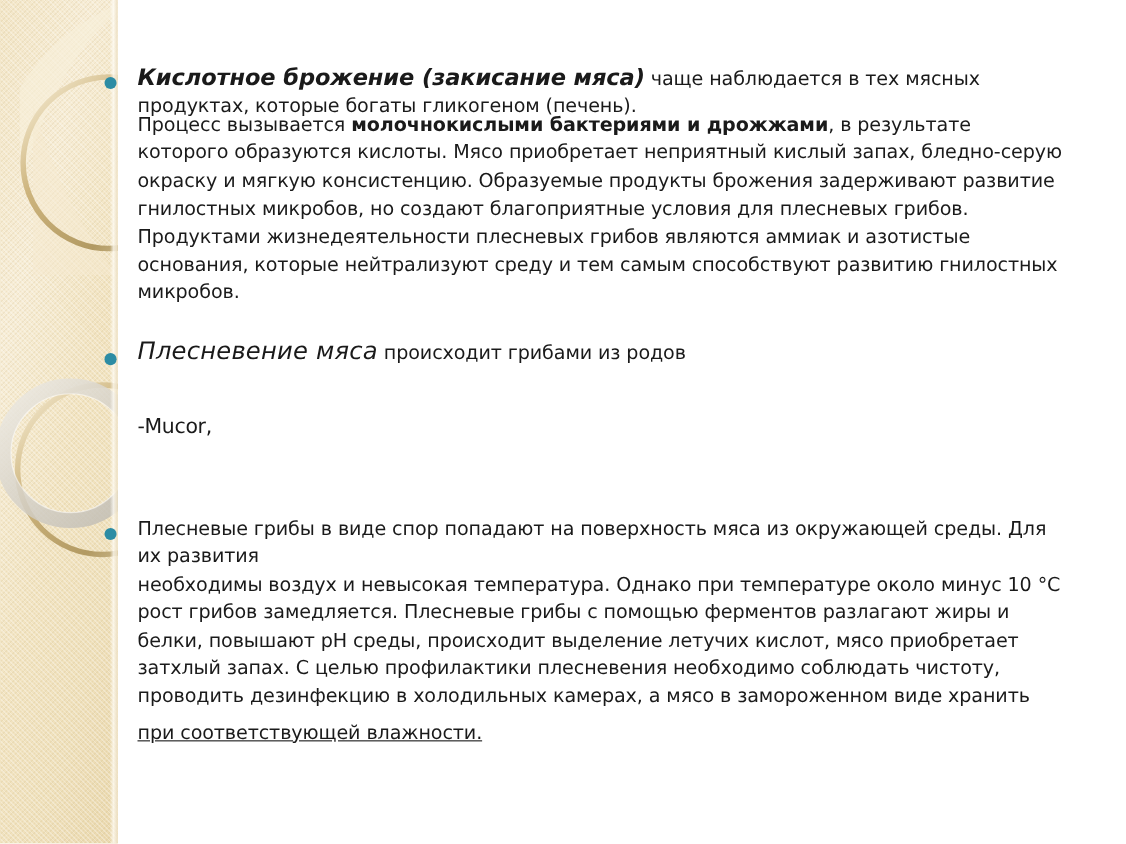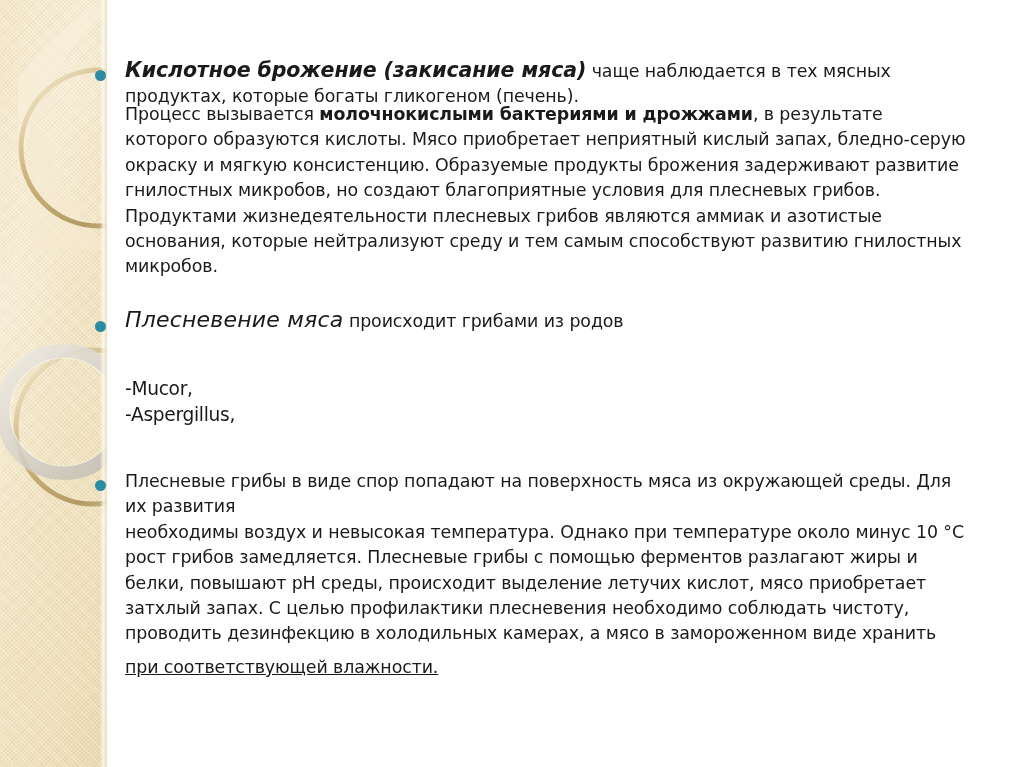--- a/index.html
+++ b/index.html
@@ -182,21 +182,20 @@
       <p class="para"><span> Процесс вызывается </span><span class="bold">молочнокислыми бактериями и дрожжами</span><span>, в результате которого образуются кислоты. Мясо приобретает неприятный кислый запах, бледно-серую окраску и мягкую консистенцию. Образуемые продукты брожения задерживают развитие гнилостных микробов, но создают благоприятные условия для плесневых грибов. Продуктами жизнедеятельности плесневых грибов являются аммиак и азотистые основания, которые нейтрализуют среду и тем самым способствуют развитию гнилостных микробов.</span></p>
     </div>
 
     <div class="block b3">
       <span class="bullet-dot"></span>
       <p class="para"><span class="head-huge">Плесневение мяса</span><span> происходит грибами из родов</span></p>
     </div>
 
     <div class="block b4">
       <p class="para"><span class="latin">-Mucor,</span></p>
-      <p class="para"><span class="latin">-Aspergillus,</span></p>
     </div>
 
     <div class="block b5">
       <span class="bullet-dot"></span>
       <p class="para"><span>Плесневые грибы в виде спор попадают на поверхность мяса из окружающей среды. Для их развития</span><br><span>необходимы воздух и невысокая температура. Однако при температуре около минус 10 °С рост грибов замедляется. Плесневые грибы с помощью ферментов разлагают жиры и белки, повышают рН среды, происходит выделение летучих кислот, мясо приобретает затхлый запах. С целью профилактики плесневения необходимо соблюдать чистоту, проводить дезинфекцию в холодильных камерах, а мясо в замороженном виде хранить</span><span class="spaced-line">при соответствующей влажности.</span></p>
     </div>
 
   </div>
 </div>
 

